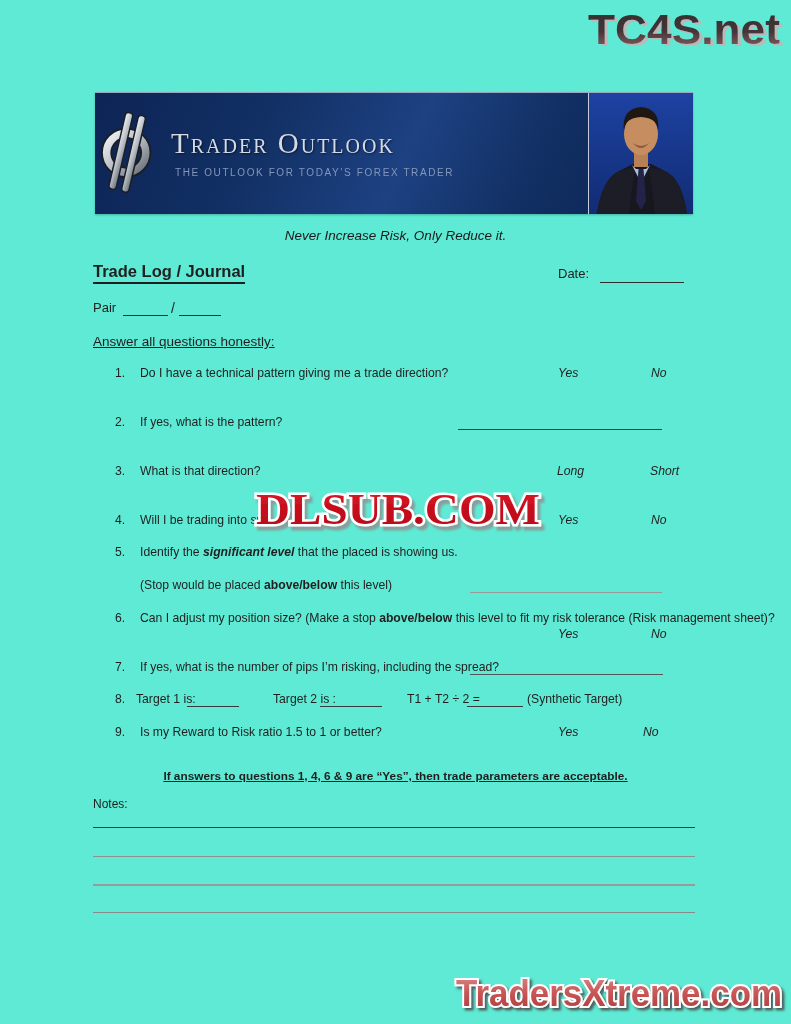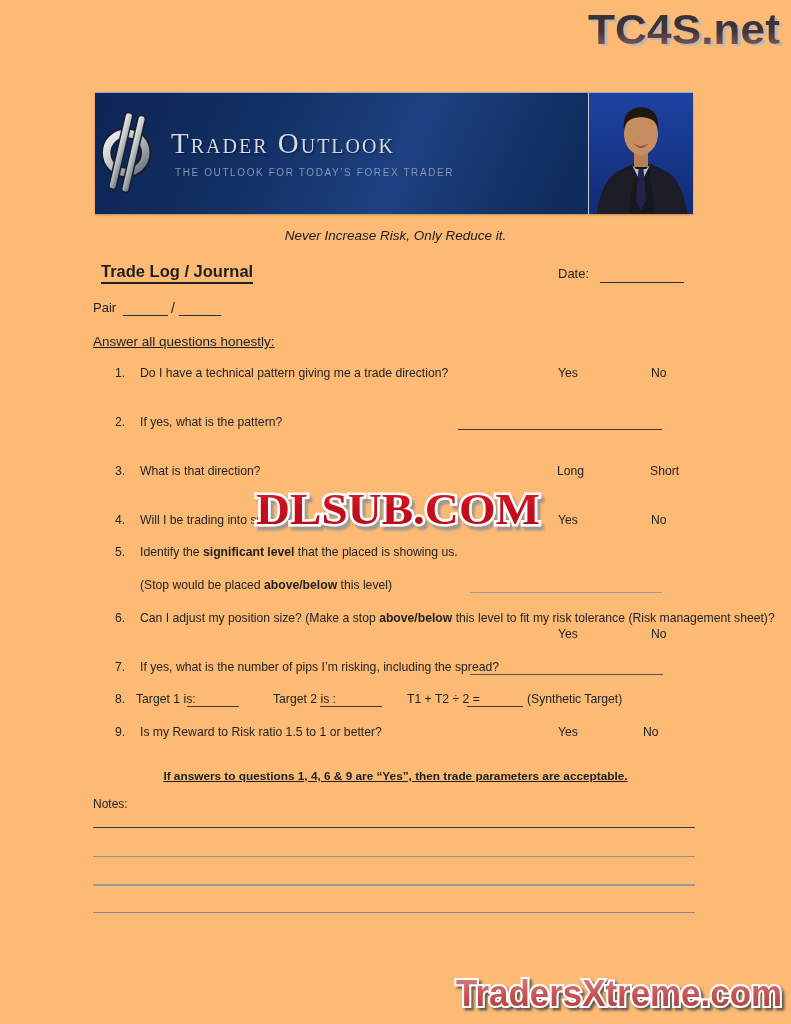--- a/index.html
+++ b/index.html
@@ -1,16 +1,16 @@
 <!DOCTYPE html>
 <html><head>
 <meta charset="utf-8">
 <style>
   html,body{margin:0;padding:0;background:#ffffff;}
-  .page{position:relative;width:791px;height:1024px;background:#fdba74;overflow:hidden;
+  .page{position:relative;width:791px;height:1024px;background:#5eead4;overflow:hidden;
         font-family:"Liberation Sans",sans-serif;color:#1f1f1f;}
 
   
   .tc4s{position:absolute;top:2px;left:584px;}
 
   
   .banner{position:absolute;left:95px;top:92px;width:598px;height:121px;
           background:linear-gradient(115deg,#0d2456 0%,#123064 28%,#1d4182 52%,#123064 72%,#0c2150 100%);
           border-top:1px solid #9aa6bd;box-shadow:0 1px 2px rgba(0,0,0,.25);}
   .banner-logo{position:absolute;left:6px;top:16px;}
@@ -18,37 +18,37 @@
                 font-variant:small-caps;font-size:29px;letter-spacing:2px;color:#d4dbe5;
                 text-shadow:1px 1px 2px rgba(0,0,0,.55);white-space:nowrap;}
   .banner-tagline{position:absolute;left:80px;top:74px;font-size:10px;letter-spacing:1.6px;
                   color:#8496ba;white-space:nowrap;}
   .banner-photo{position:absolute;right:0;top:0;border-left:1px solid #c6cdd8;}
 
   
   .motto{position:absolute;left:0;top:228px;width:791px;text-align:center;
          font-style:italic;font-size:13.5px;color:#1a1a1a;}
   .doc-title{position:absolute;left:93px;top:262px;font-size:16.5px;font-weight:bold;
-             border-bottom:2px solid #1f1f1f;padding-bottom:1px;margin-left:8px;}
+             border-bottom:2px solid #1f1f1f;padding-bottom:1px;}
   .date-label{position:absolute;left:558px;top:266px;font-size:13px;}
   .date-line{position:absolute;left:600px;top:268px;width:84px;height:14px;
              border-bottom:1.5px solid #2e2e2e;}
   .pair-row{position:absolute;left:0;top:300px;width:728px;height:17px;font-size:13px;}
   .pair-label{position:absolute;left:93px;}
   .pair-b1{position:absolute;left:123px;top:1px;width:45px;height:14px;border-bottom:1.5px solid #2e2e2e;}
   .pair-sep{position:absolute;left:171px;font-size:14px;}
   .pair-b2{position:absolute;left:179px;top:1px;width:42px;height:14px;border-bottom:1.5px solid #2e2e2e;}
   .instructions{position:absolute;left:93px;top:334px;font-size:13.5px;text-decoration:underline;}
 
   
   .q{position:absolute;left:0;width:791px;height:17px;font-size:12.2px;}
   .qn{position:absolute;left:115px;}
   .qt{position:absolute;left:140px;white-space:nowrap;}
-  .qt b i,.qt .bi{font-weight:bold;}
-  .opt{position:absolute;}
+  .qt b i,.qt .bi{font-weight:bold;font-style:italic;}
+  .opt{position:absolute;font-style:italic;}
   .o1{left:558px;} .o2{left:651px;}
   .blank{position:absolute;height:15px;border-bottom:1.5px solid #3a3a3a;top:-1px;}
   .blank.gray{border-bottom-color:#999;}
   .blank.mid{border-bottom-color:#555;}
 
   
   .q8p{position:absolute;white-space:nowrap;}
 
   .statement{position:absolute;left:0;top:769px;width:791px;text-align:center;
              font-size:11.8px;font-weight:bold;text-decoration:underline;}

